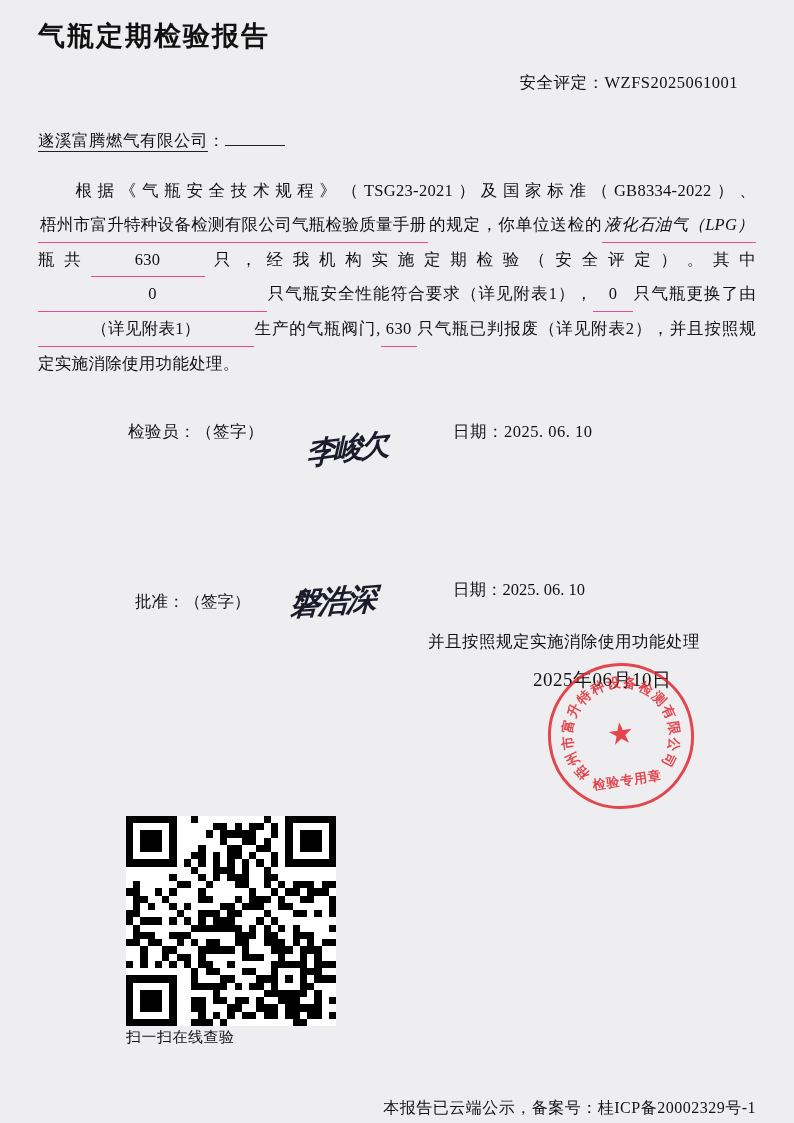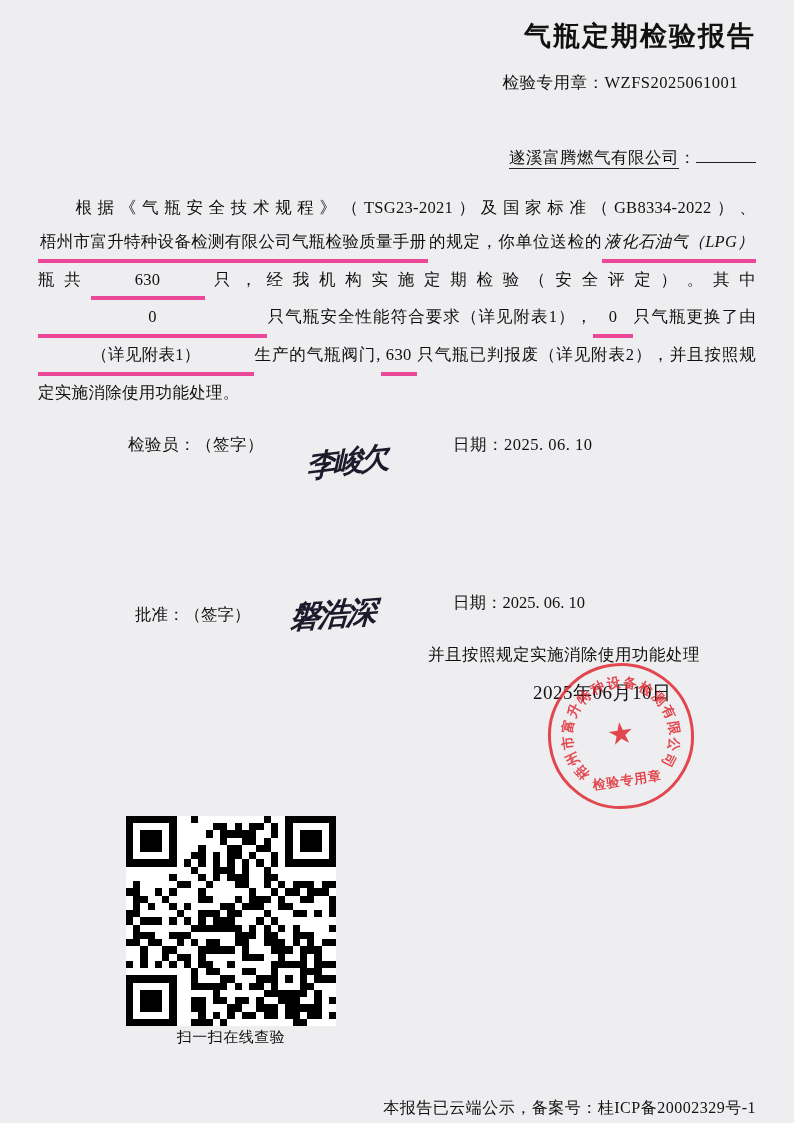--- a/index.html
+++ b/index.html
@@ -16,71 +16,70 @@
     overflow: hidden;
   }
   .page {
     position: relative;
     width: 794px;
     height: 1123px;
     box-sizing: border-box;
     padding: 0 38px;
   }
   .doc-title {
-    text-align: right;
+    text-align: left;
     font-size: 27px;
     font-weight: bold;
     letter-spacing: 2px;
     margin-top: 18px;
     font-family: "Liberation Serif", "DejaVu Serif", serif;
   }
   .report-no {
     text-align: right;
     font-size: 16.5px;
     margin-top: 18px;
     padding-right: 18px;
     letter-spacing: 0.5px;
   }
   .addressee {
-    margin-top: 53px;
+    margin-top: 36px;
     font-size: 16.5px;
     letter-spacing: 0.5px;
-    text-align: right;
   }
   .addressee .name {
     border-bottom: 1px solid #222;
     padding-bottom: 1px;
   }
   .addressee .tail {
     display: inline-block;
     width: 60px;
     border-bottom: 1px solid #222;
   }
   .body-text {
     margin-top: 22px;
     font-size: 16.5px;
     line-height: 2.05;
     text-align: justify;
     letter-spacing: 0.3px;
   }
   .u {
-    border-bottom: 4px solid #ec4899;
+    border-bottom: 1px solid #ec4899;
     display: inline-block;
     text-align: center;
     padding: 0 2px;
   }
   .u-w1 { min-width: 225px; }
   .u-w2 { min-width: 130px; font-style: italic; }
   .u-w4 { min-width: 110px; }
   .u-w5 { min-width: 36px; }
   .u-w6 { min-width: 212px; }
   .u-w7 { min-width: 32px; }
 
   .sign-block {
-    margin-top: 24px;
+    margin-top: 40px;
     font-size: 16.5px;
     position: relative;
     height: 70px;
   }
   .sign-block .label {
     position: absolute;
     left: 90px;
     top: 0;
     letter-spacing: 0.5px;
   }
@@ -184,21 +183,21 @@
     transform-origin: 0 0;
     white-space: nowrap;
   }
 
   
   .qr-wrap {
     position: absolute;
     left: 126px;
     top: 798px;
     width: 210px;
-    text-align: center;
+    text-align: left;
   }
   .qr {
     width: 210px;
     height: 210px;
     background: #fff;
     padding: 0;
     box-sizing: border-box;
     display: block;
   }
   .qr-caption {
@@ -219,21 +218,21 @@
   }
 </style>
 </head>
 <body>
 
 <div class="page">
 
   <div class="doc-title">气瓶定期检验报告</div>
 
   <div class="report-no">
-    <span>检验专用章：</span><span>WZFS2025061001</span>
+    <span>安全评定：</span><span>WZFS2025061001</span>
   </div>
 
   <div class="addressee">
     <span class="name">遂溪富腾燃气有限公司</span><span>：</span><span class="tail"></span>
   </div>
 
   <div class="body-text">
     <span style="display:inline-block;width:32px"></span><span>根据《气瓶安全技术规程》（TSG23-2021）及国家标准（GB8334-2022）、</span><span class="u">梧州市富升特种设备检测有限公司气瓶检验质量手册</span><span>的规定，你单位送检的</span><span class="u u-w2">液化石油气（LPG）</span><span>瓶共</span><span class="u u-w4">630</span><span>只，经我机构实施定期检验（安全评定）。其中</span><span class="u u-w1">0</span><span>只气瓶安全性能符合要求（详见附表1），</span><span class="u u-w5">0</span><span>只气瓶更换了由</span><span class="u u-w6">（详见附表1）</span><span>生产的气瓶阀门,</span><span class="u u-w7">630</span><span>只气瓶已判报废（详见附表2），并且按照规定实施消除使用功能处理。</span>
   </div>
 

